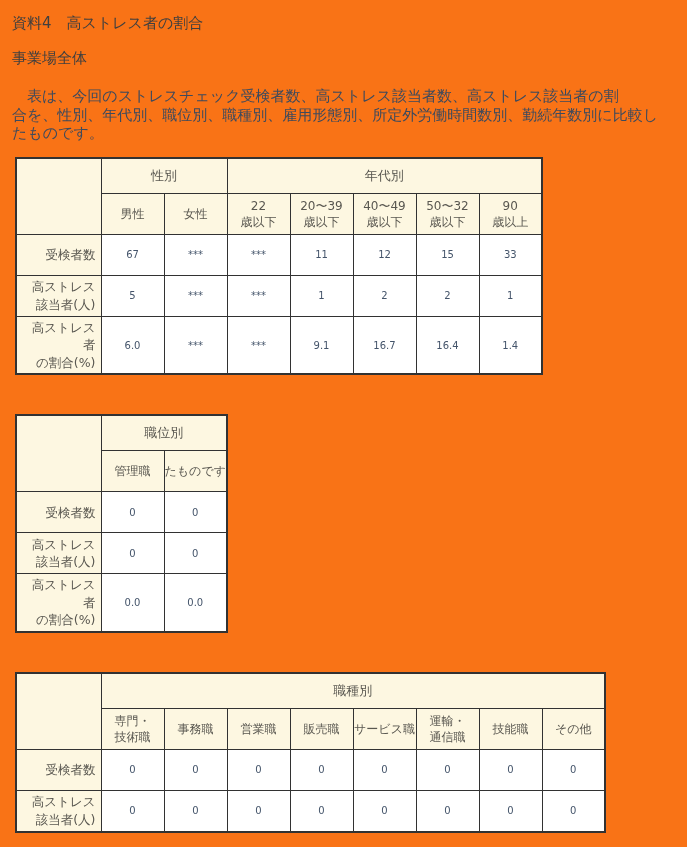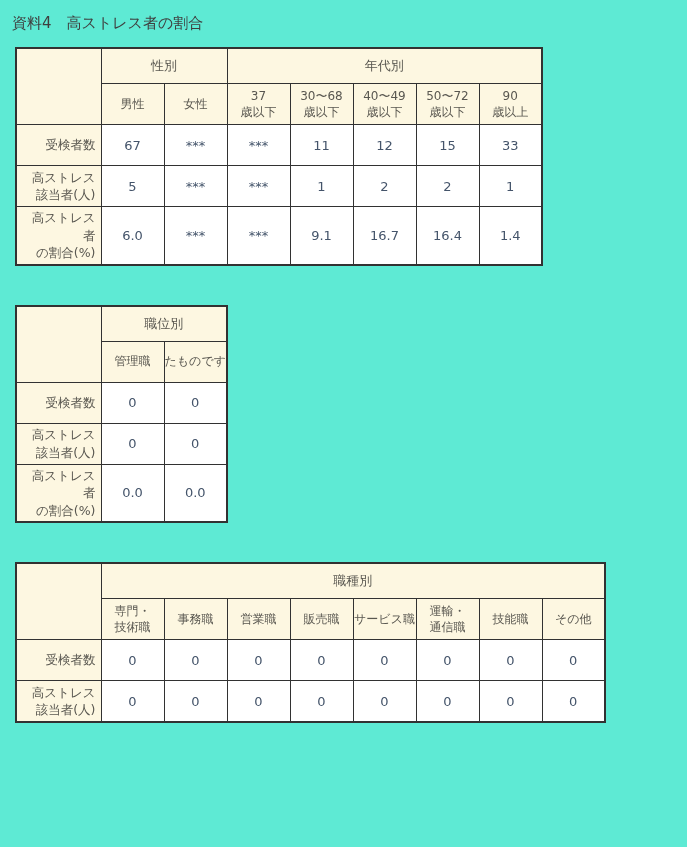--- a/index.html
+++ b/index.html
@@ -1,18 +1,18 @@
 <!DOCTYPE html>
 <html style="--header_bg: #fdf7e1; --cell_bg: #ffffff; --border: #323232; --heading_text: #3f3f3f; --body_text: #3d4a5d; --label_text: #595750; --value_text: #44546a;"><head>
 <meta charset="utf-8">
 <style>
   html,body{margin:0;padding:0;background:#fff;}
   .page{
     width:687px;height:847px;box-sizing:border-box;
-    padding:14px 12px 0 12px;overflow:hidden;background:#5eead4;
+    padding:14px 12px 0 12px;overflow:hidden;background:#f97316;
     font-family:"DejaVu Sans", sans-serif;
   }
   .title{font-size:15px;font-weight:400;color:var(--heading_text,#3f3f3f);margin:0;}
   .subtitle{font-size:15px;font-weight:400;color:var(--heading_text,#3f3f3f);margin:16px 0 0 0;}
   .desc{font-size:15px;line-height:1.24;color:var(--body_text,#3d4a5d);margin:19px 0 0 0;white-space:pre-line;}
   .note{font-size:14px;color:var(--body_text,#3d4a5d);margin:12px 0 0 0;white-space:pre-line;}
   #tables{margin-top:14px;}
   table.report-table{
     border-collapse:collapse;table-layout:fixed;margin-left:3px;
     border:2px solid var(--border,#323232);
@@ -21,27 +21,31 @@
   .report-table th,.report-table td{
     border:1px solid var(--border,#323232);
     font-weight:400;vertical-align:middle;overflow:hidden;
   }
   th.corner,th.group,th.colhead,th.rowlabel{
     background:var(--header_bg,#fdf7e1);color:var(--label_text,#595750);
   }
   th.group{height:32px;font-size:13px;text-align:center;}
   th.colhead{height:40px;font-size:12px;text-align:center;white-space:pre-line;line-height:1.35;padding:0;}
   th.rowlabel{font-size:12.5px;text-align:right;padding:2px 5px;white-space:pre-line;line-height:1.4;}
-  td.value{height:38px;background:var(--cell_bg,#ffffff);color:var(--value_text,#44546a);font-size:13px;text-align:center;}
+  td.value{height:38px;background:var(--cell_bg,#ffffff);color:var(--value_text,#44546a);font-size:10px;text-align:center;}
 </style>
 </head>
 <body>
 
 <div class="page">
   <p class="title">資料4　高ストレス者の割合</p>
+  <p class="subtitle">事業場全体</p>
+  <p class="desc">　表は、今回のストレスチェック受検者数、高ストレス該当者数、高ストレス該当者の割
+合を、性別、年代別、職位別、職種別、雇用形態別、所定外労働時間数別、勤続年数別に比較し
+たものです。</p>
   <div id="tables">
       <table class="report-table">
         <colgroup>
           <col style="width: 85px;">
           <col style="width: 63px;">
           <col style="width: 63px;">
           <col style="width: 63px;">
           <col style="width: 63px;">
           <col style="width: 63px;">
           <col style="width: 63px;">
@@ -49,27 +53,27 @@
         </colgroup>
         <thead>
           <tr class="group-row">
             <th class="corner" rowspan="2"></th>
             <th class="group" colspan="2">性別</th>
             <th class="group" colspan="5">年代別</th>
           </tr>
           <tr class="sub-row">
             <th class="colhead">男性</th>
             <th class="colhead">女性</th>
-            <th class="colhead">37
-歳以下</th>
-            <th class="colhead">30〜68
+            <th class="colhead">22
+歳以下</th>
+            <th class="colhead">20〜39
 歳以下</th>
             <th class="colhead">40〜49
 歳以下</th>
-            <th class="colhead">50〜72
+            <th class="colhead">50〜32
 歳以下</th>
             <th class="colhead">90
 歳以上</th>
           </tr>
         </thead>
         <tbody>
           <tr>
             <th class="rowlabel">受検者数</th>
             <td class="value">67</td>
             <td class="value">***</td>

